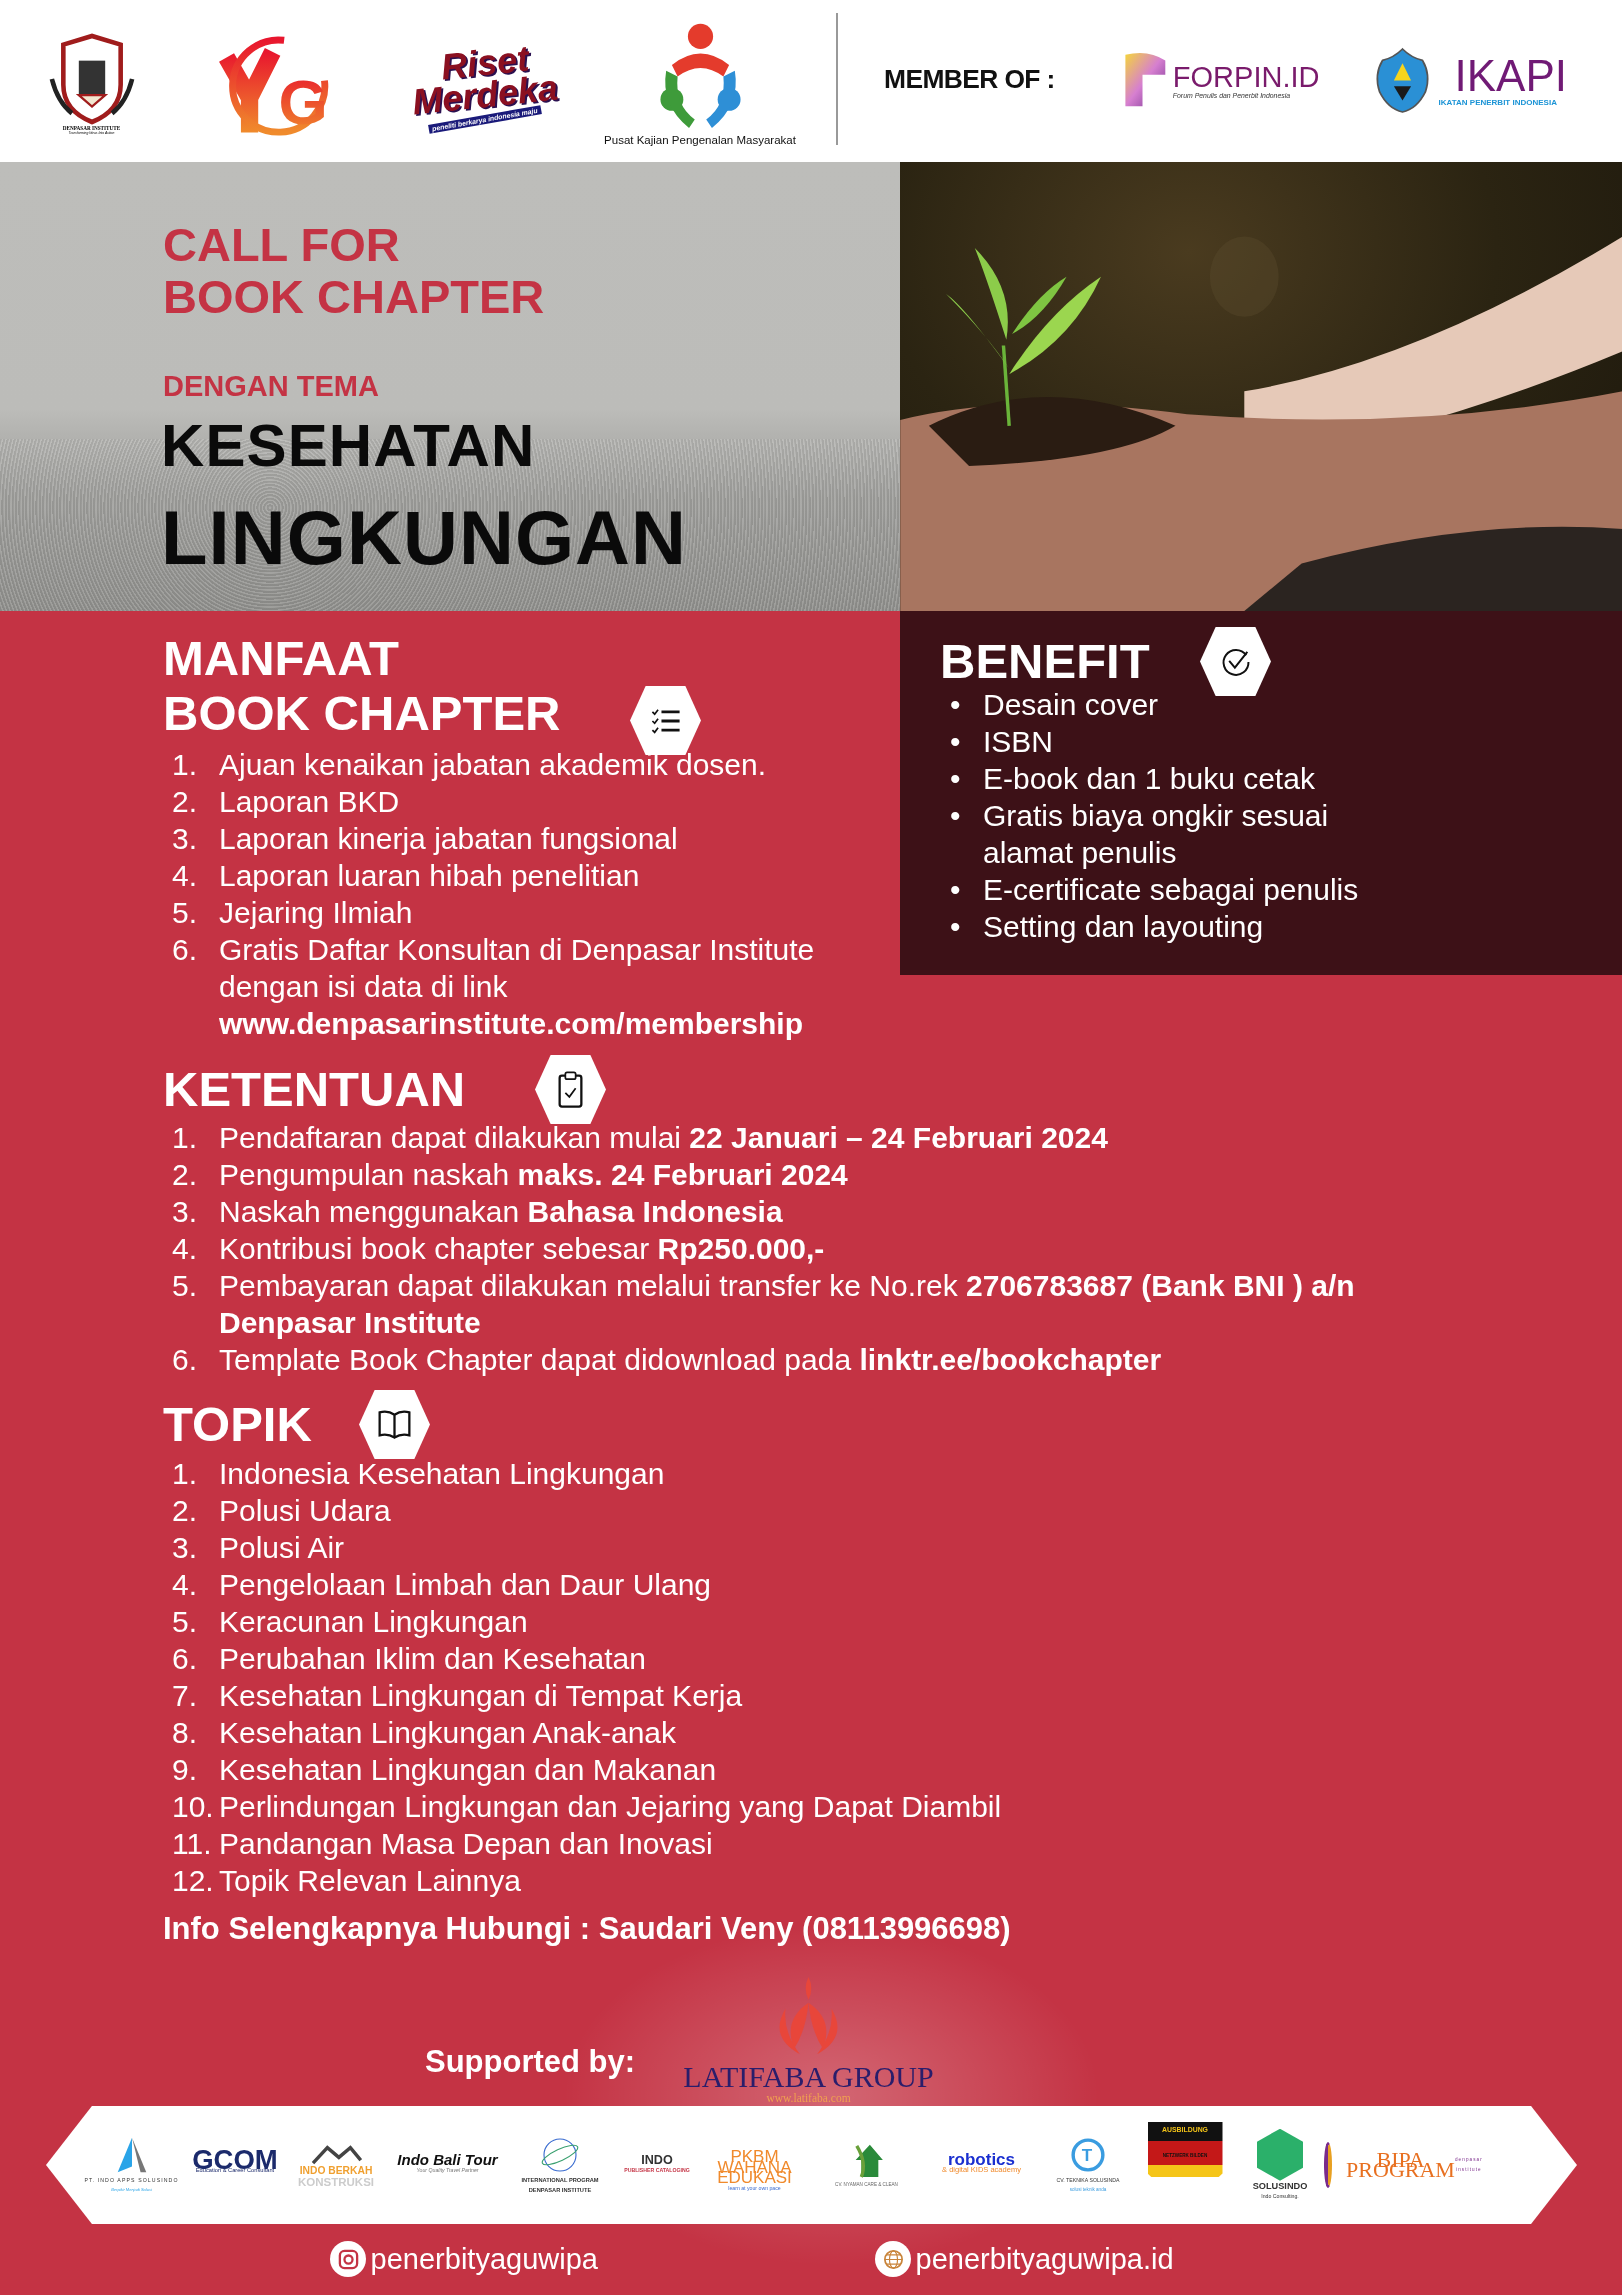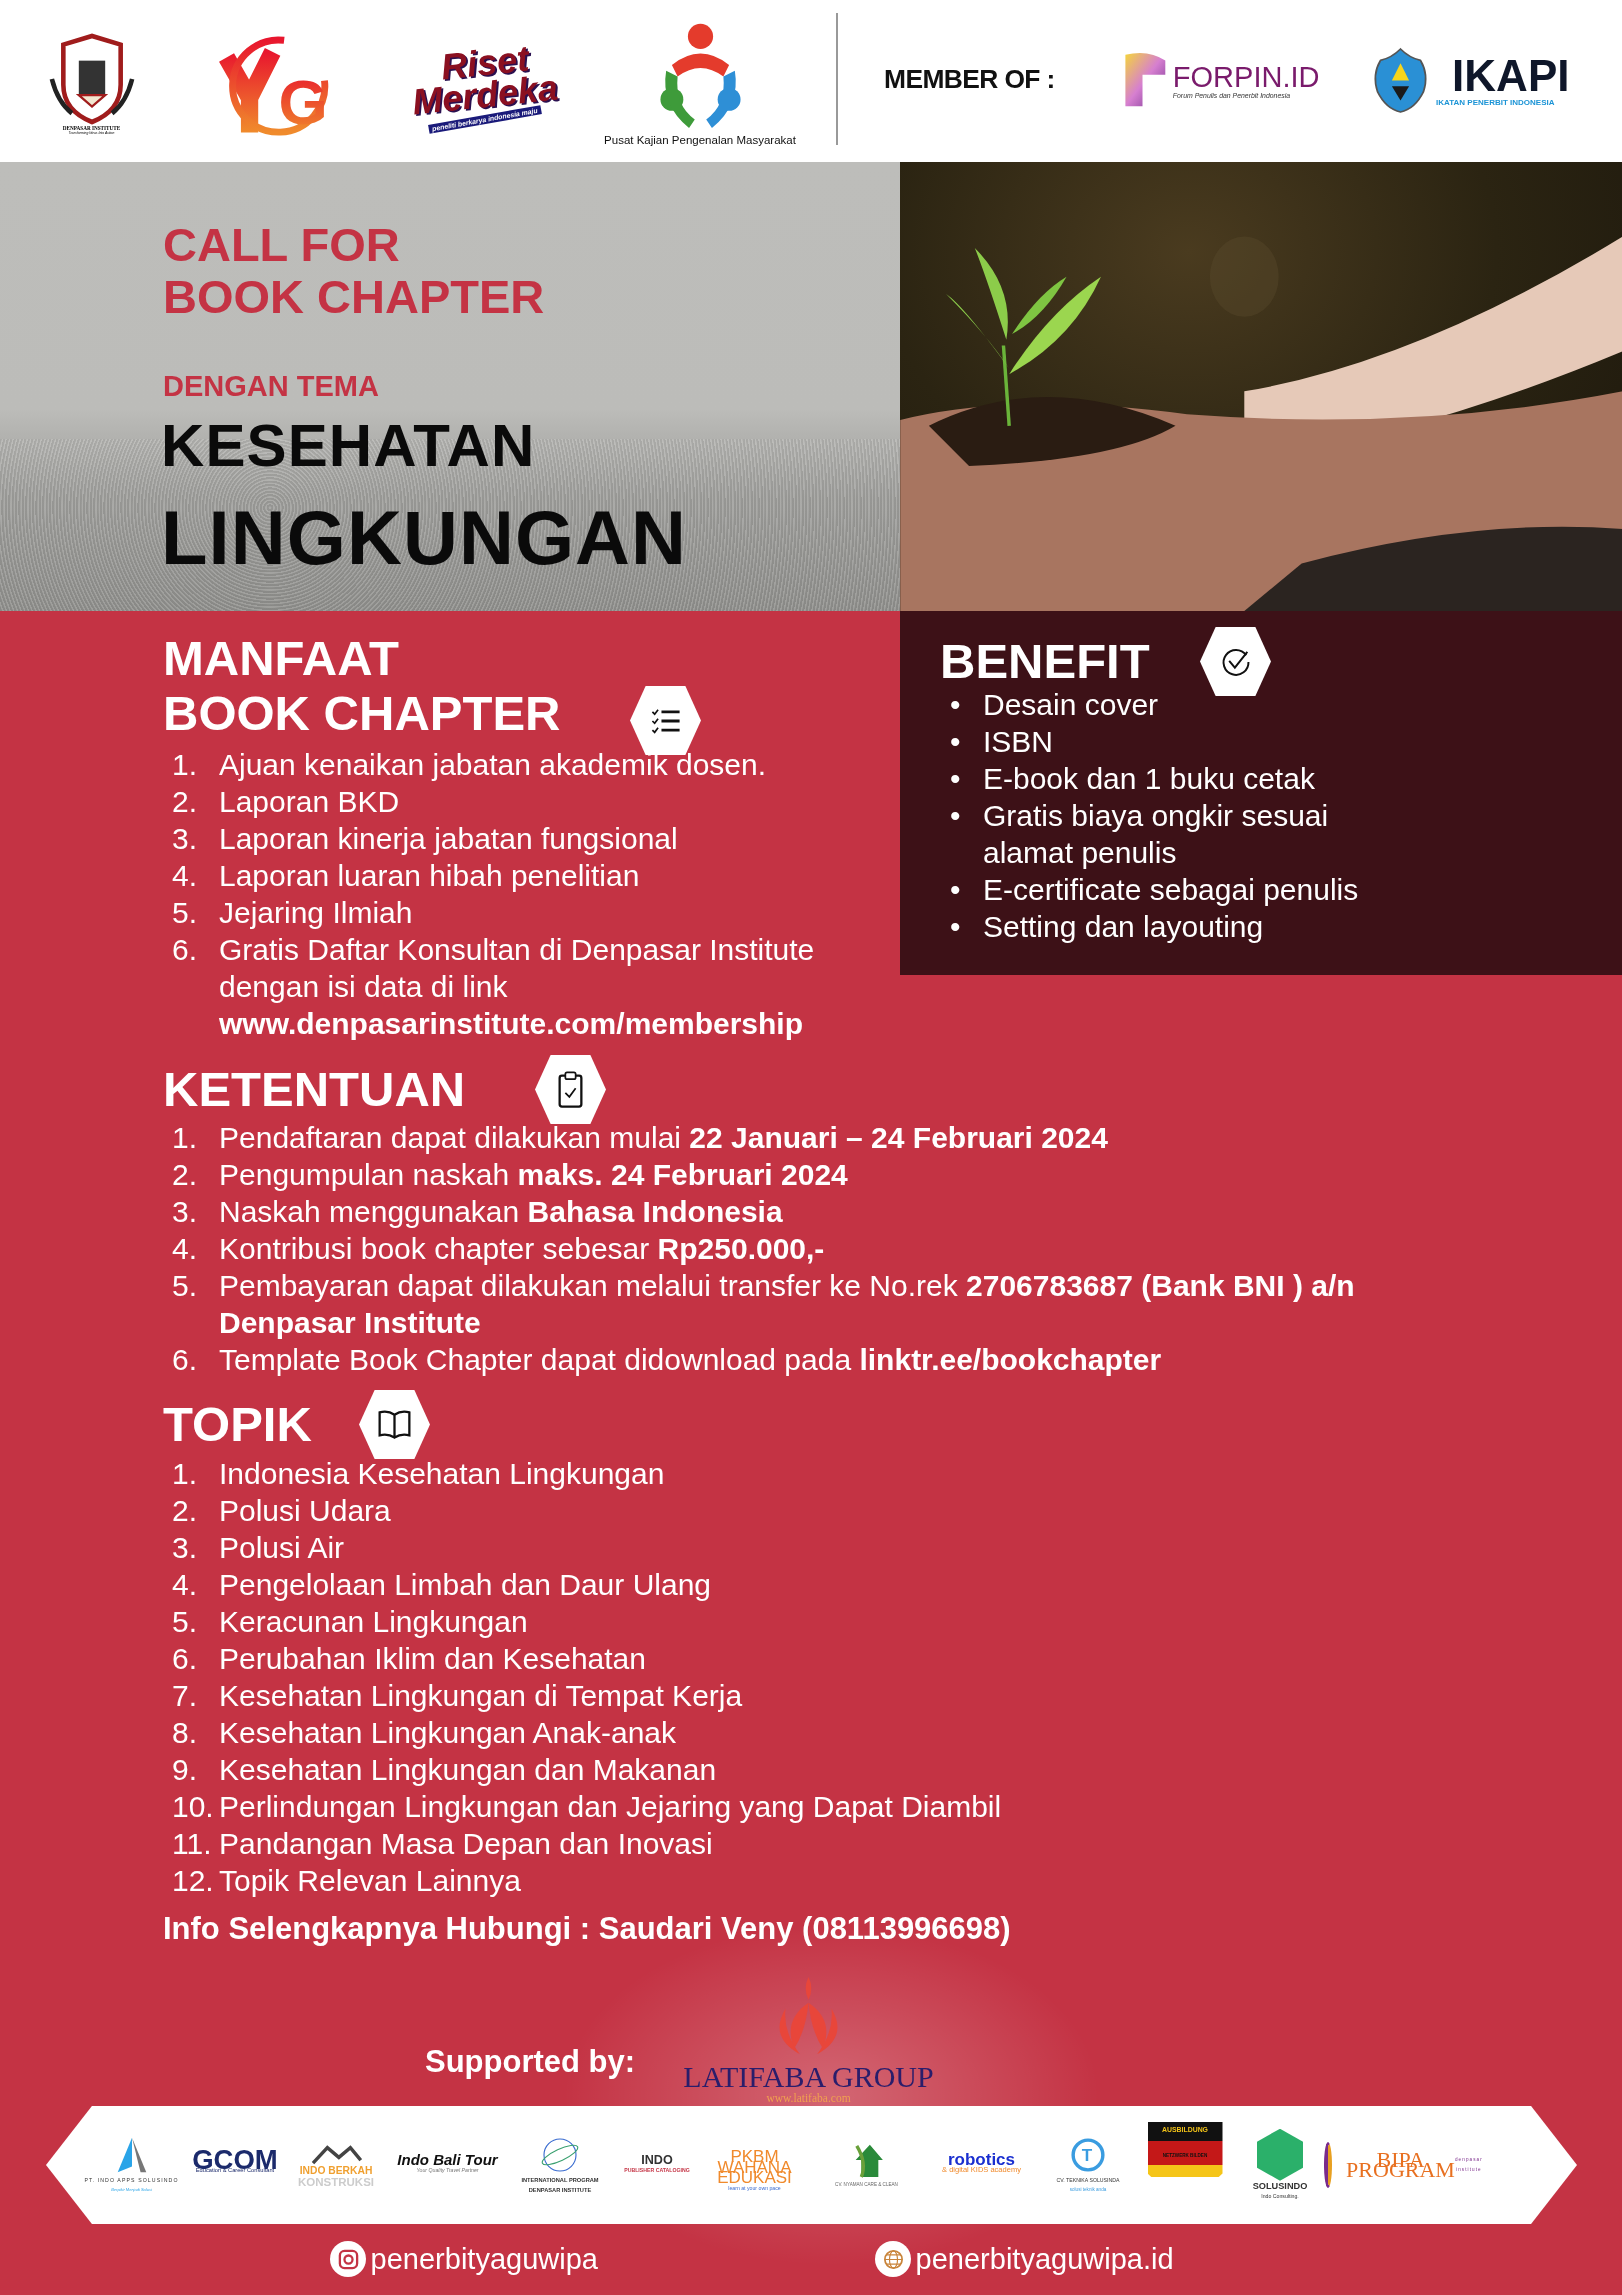--- a/index.html
+++ b/index.html
@@ -104,21 +104,21 @@
     </div>
   </div>
 
   <div class="logo-box" style="left:1354px;top:40px;width:230px;height:80px;flex-direction:row;">
     <svg width="63" height="69" viewBox="0 0 110 120">
       <path d="M55 5 Q70 20 90 25 Q105 50 95 80 Q80 110 55 115 Q30 110 15 80 Q5 50 20 25 Q40 20 55 5 Z" fill="#2a90d5" stroke="#555" stroke-width="3"></path>
       <path d="M55 30 L40 60 L70 60 Z" fill="#f7d51b"></path>
       <path d="M40 70 L70 70 L55 95 Z" fill="#1a1a1a"></path>
     </svg>
     <div style="display:flex;flex-direction:column;margin-left:4.6px;">
-      <div style="font-size:44px;font-weight:700;color:#0f172a;line-height:44px;margin-left:16px;">IKAPI</div>
+      <div style="font-size:44px;font-weight:400;color:#701a75;line-height:44px;margin-left:16px;">IKAPI</div>
       <div style="font-size:8px;font-weight:bold;color:#1c94d6;">IKATAN PENERBIT INDONESIA</div>
     </div>
   </div>
 </div>
 
 <div id="hero" class="abs">
   <div id="hero-left">
     <div id="hero-soil"></div>
   </div>
   <div id="hero-photo">

